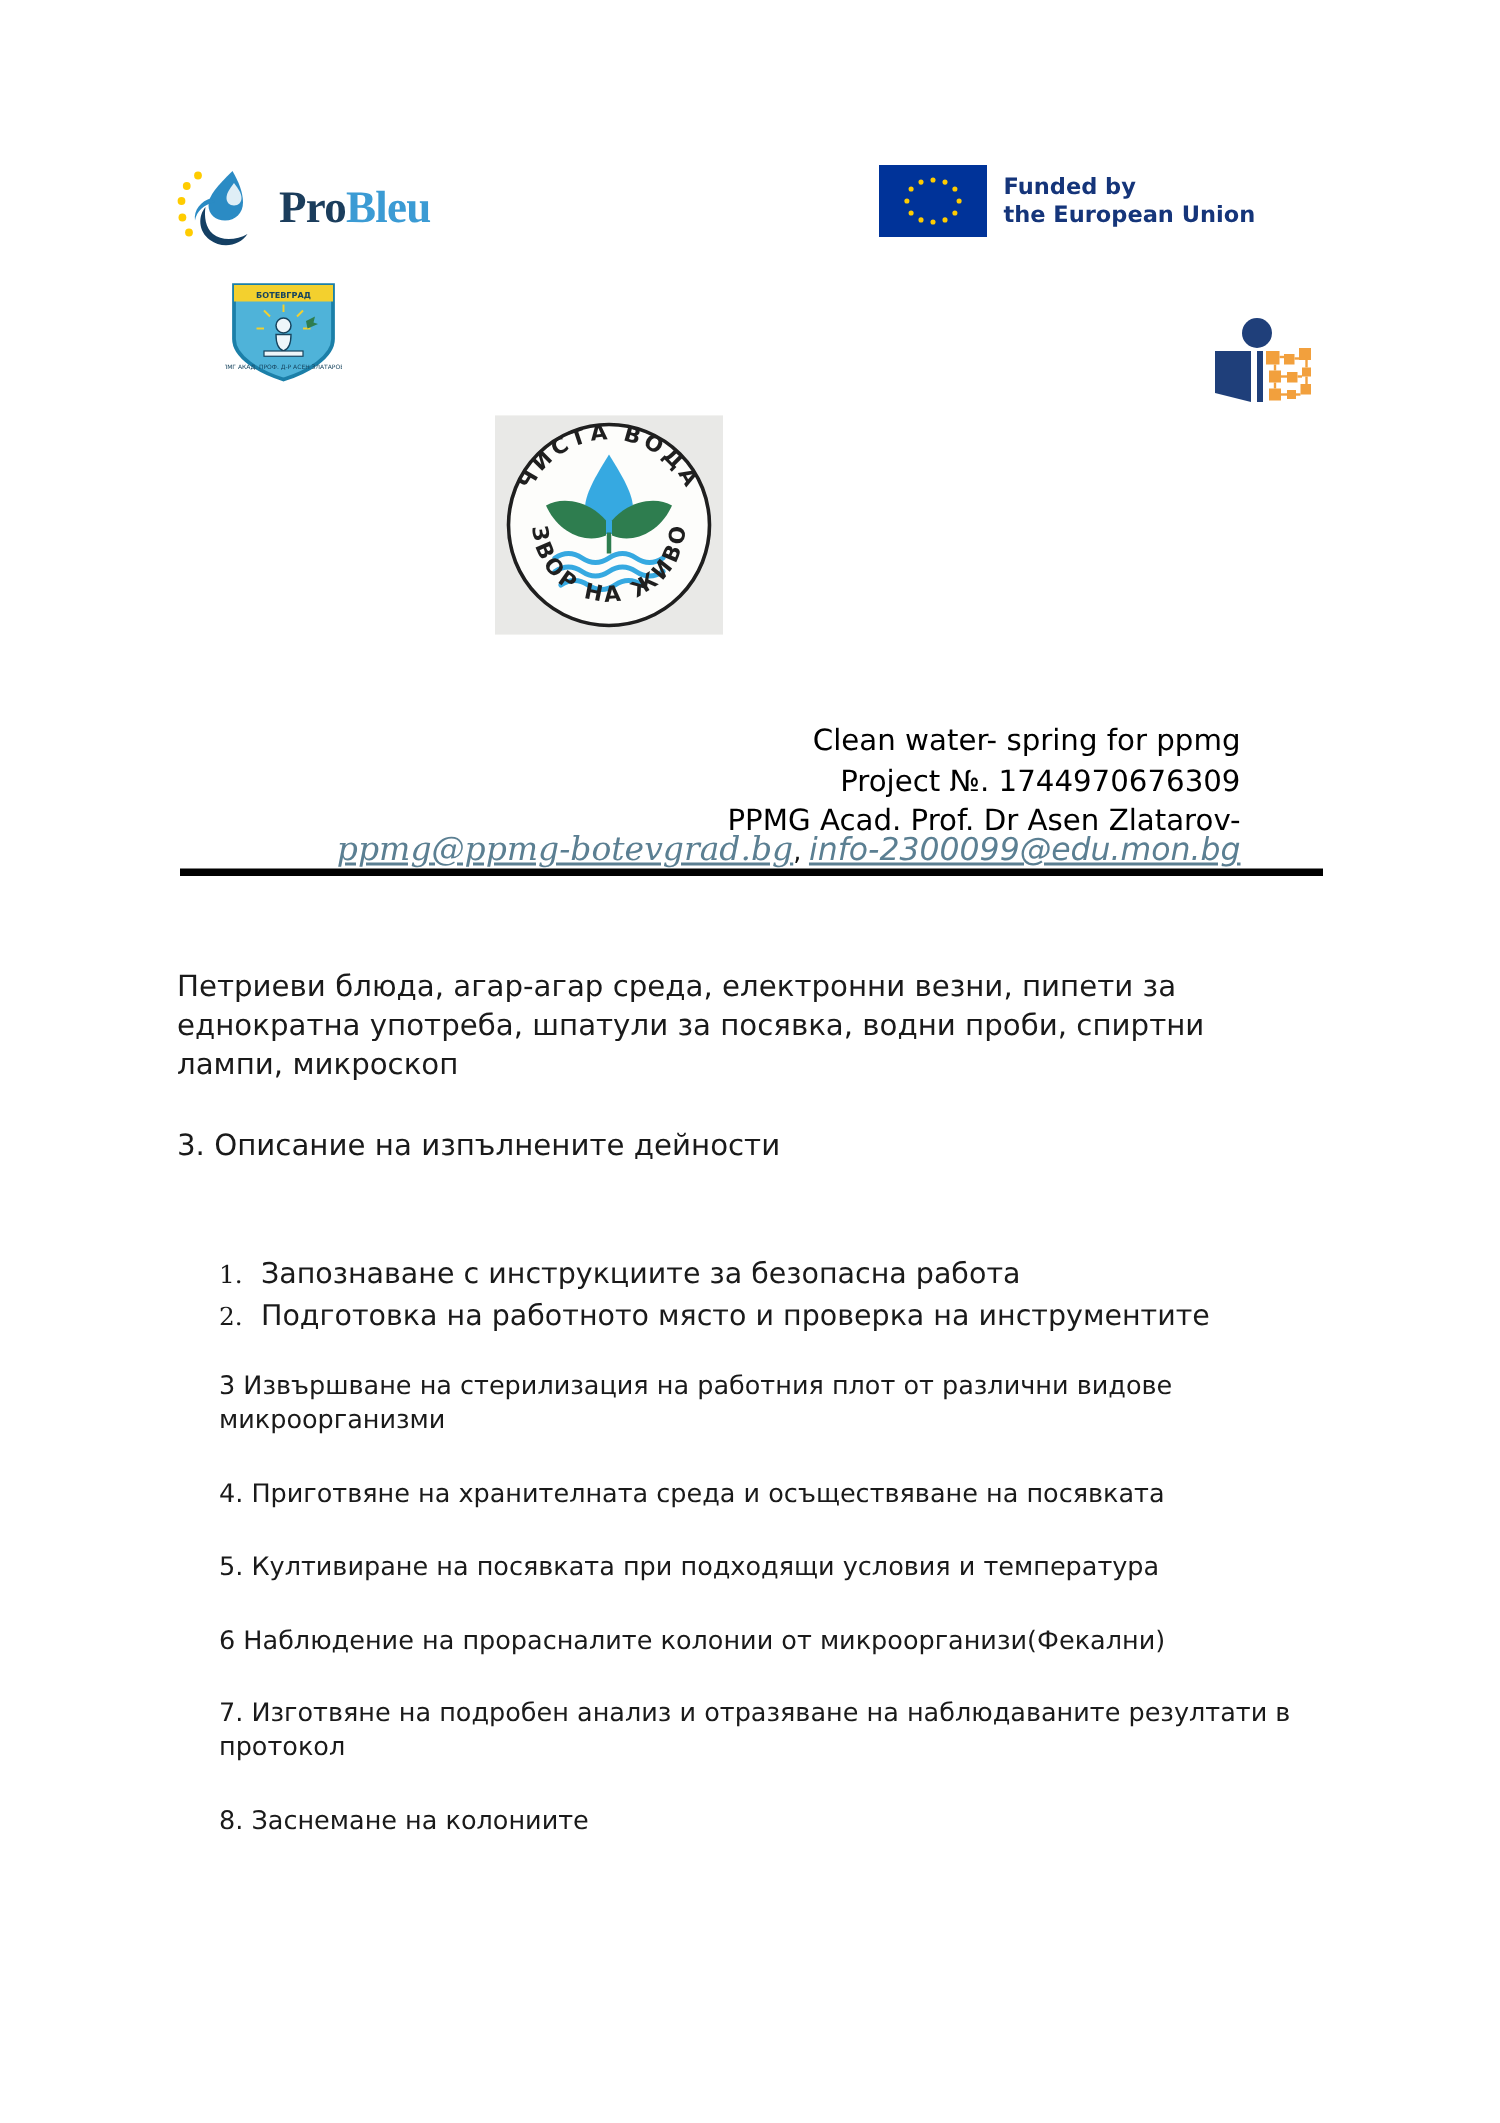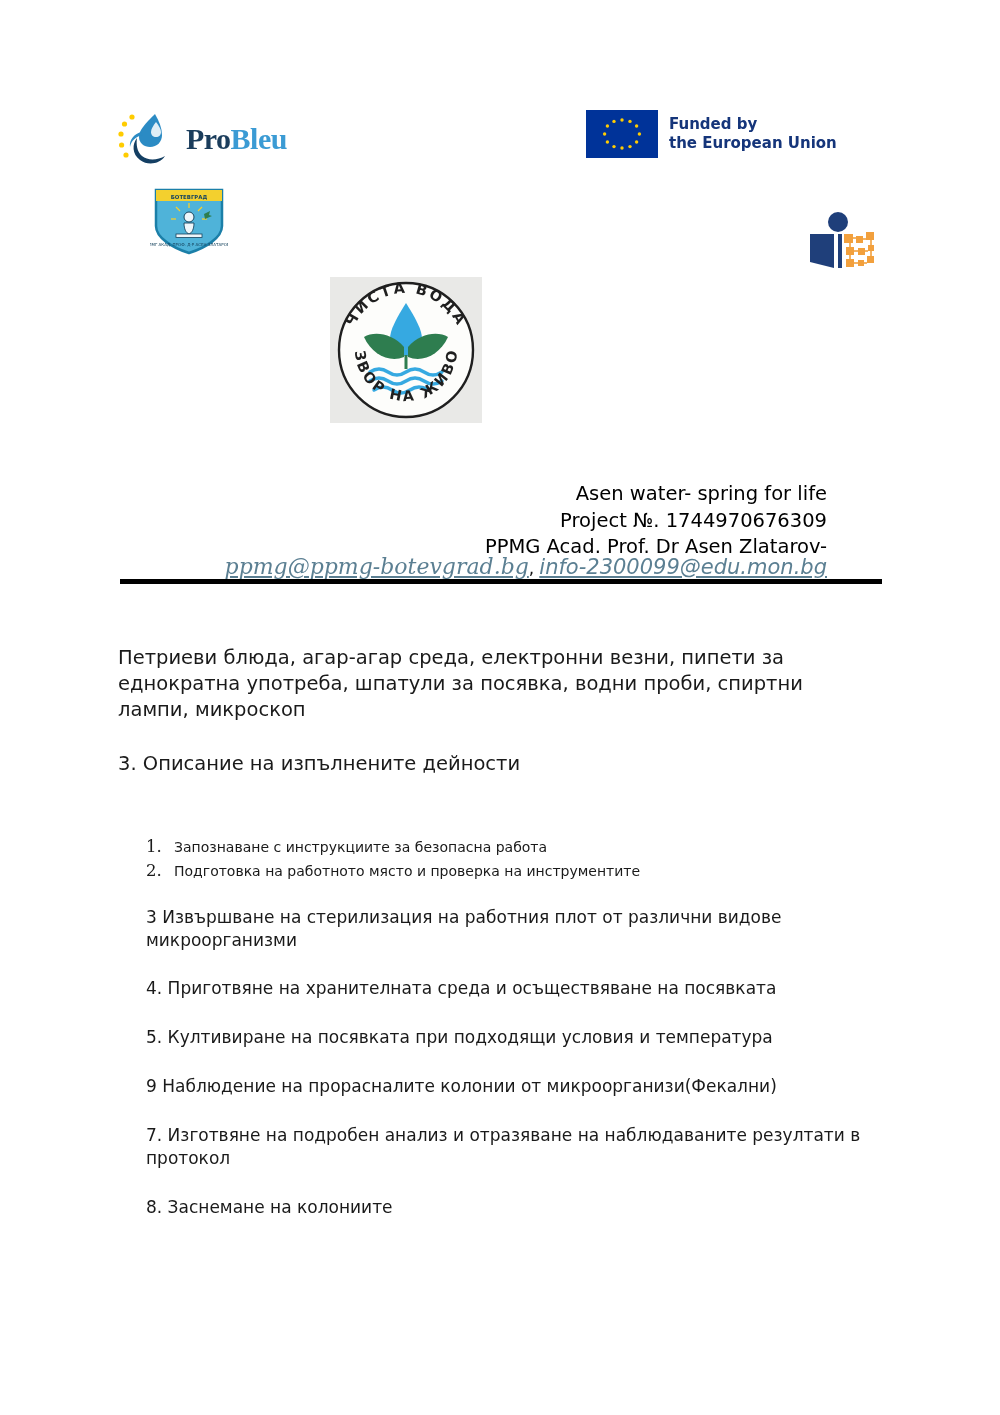--- a/index.html
+++ b/index.html
@@ -109,21 +109,21 @@
     display: flex; align-items: baseline;
     font-size: 19.5px; line-height: 1.48;
   }
   .olist .marker {
     font-family: "DejaVu Serif", serif;
     font-size: 16.5px; color: #1a1a1a;
     flex: 0 0 28px; text-align: left;
   }
   .olist .itxt {
     font-family: "DejaVu Sans", sans-serif;
-    font-size: 14px; color: #1a1a1a;
+    font-size: 19px; color: #1a1a1a;
   }
 
   .steps { margin-top: 22px; padding-left: 28px; }
   .step {
     font-family: "DejaVu Sans", sans-serif;
     font-size: 17px; line-height: 1.345;
     color: #1a1a1a; margin: 12px 0 26px 0;
     max-width: 732px;
   }
   .step:last-child { margin-bottom: 0; }
@@ -257,21 +257,21 @@
       <text font-family="DejaVu Sans, sans-serif" font-size="14.5" font-weight="bold" fill="#1f1f1f" letter-spacing="2.4">
         <textPath href="#arcTop" startOffset="50%" text-anchor="middle">ЧИСТА ВОДА</textPath>
       </text>
       <text font-family="DejaVu Sans, sans-serif" font-size="14.5" font-weight="bold" fill="#1f1f1f" letter-spacing="2.4">
         <textPath href="#arcBottom" startOffset="50%" text-anchor="middle">ИЗВОР НА ЖИВОТ</textPath>
       </text>
     </svg>
   </div>
 
   <div class="header-block">
-    <div class="hline">Asen water- spring for life</div>
+    <div class="hline">Clean water- spring for ppmg</div>
     <div class="hline">Project №. 1744970676309</div>
     <div class="hline">PPMG Acad. Prof. Dr Asen Zlatarov-</div>
   </div>
 
   <div class="header-emails">
     <a class="email-serif" href="#">ppmg@ppmg-botevgrad.bg</a><span class="email-comma">,</span>
     <a class="email-sans" href="#">info-2300099@edu.mon.bg</a>
   </div>
 
   <div class="header-rule"></div>
@@ -290,20 +290,20 @@
       <li>
         <span class="marker">2.</span>
         <span class="itxt">Подготовка на работното място и проверка на инструментите</span>
       </li>
     </ul>
 
     <div class="steps">
       <p class="step">3 Извършване на стерилизация на работния плот от различни видове микроорганизми</p>
       <p class="step">4. Приготвяне на хранителната среда и осъществяване на посявката</p>
       <p class="step">5. Култивиране на посявката при подходящи условия и температура</p>
-      <p class="step">9 Наблюдение на прорасналите колонии от микроорганизи(Фекални)</p>
+      <p class="step">6 Наблюдение на прорасналите колонии от микроорганизи(Фекални)</p>
       <p class="step">7. Изготвяне на подробен анализ и отразяване на наблюдаваните резултати в протокол</p>
       <p class="step">8. Заснемане на колониите</p>
     </div>
 
   </div>
 
 </div>
 
 </body></html>

